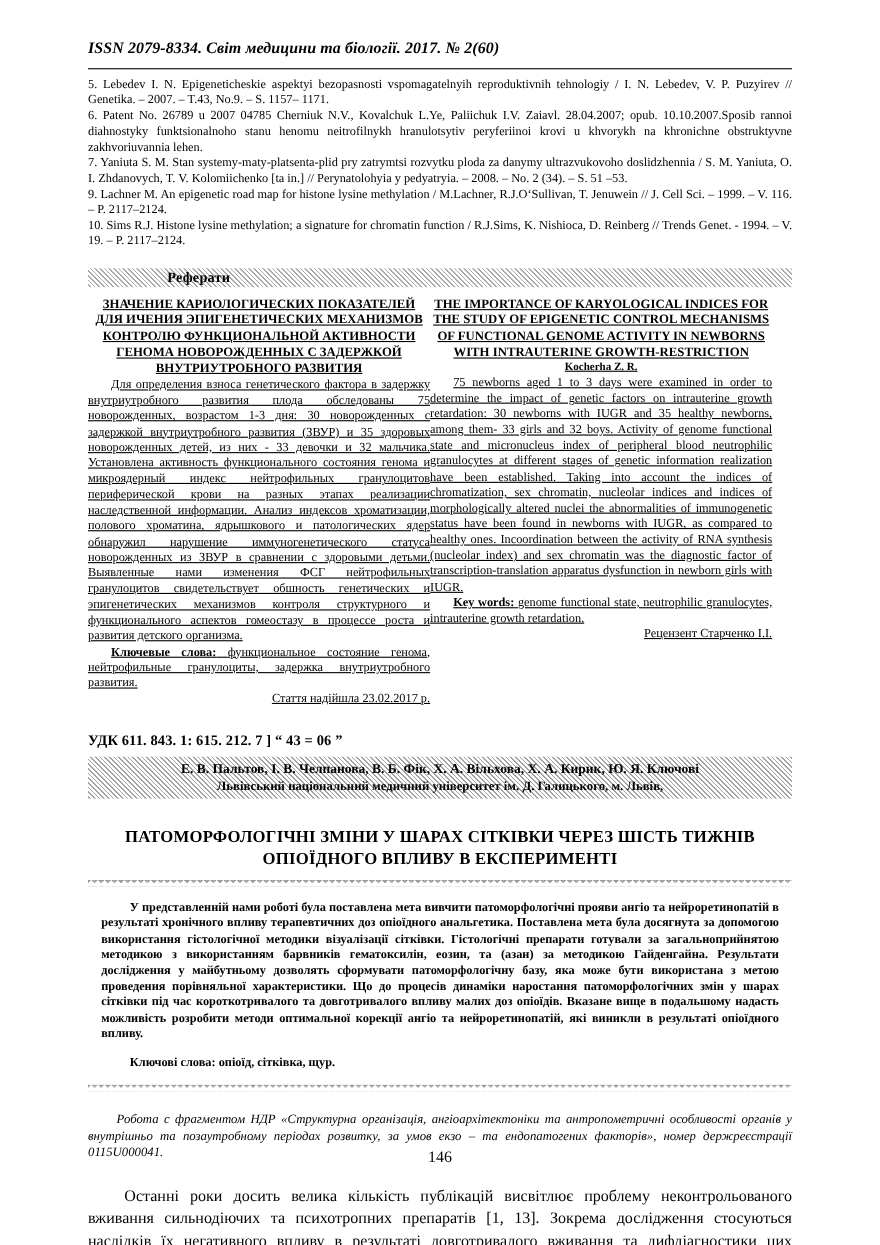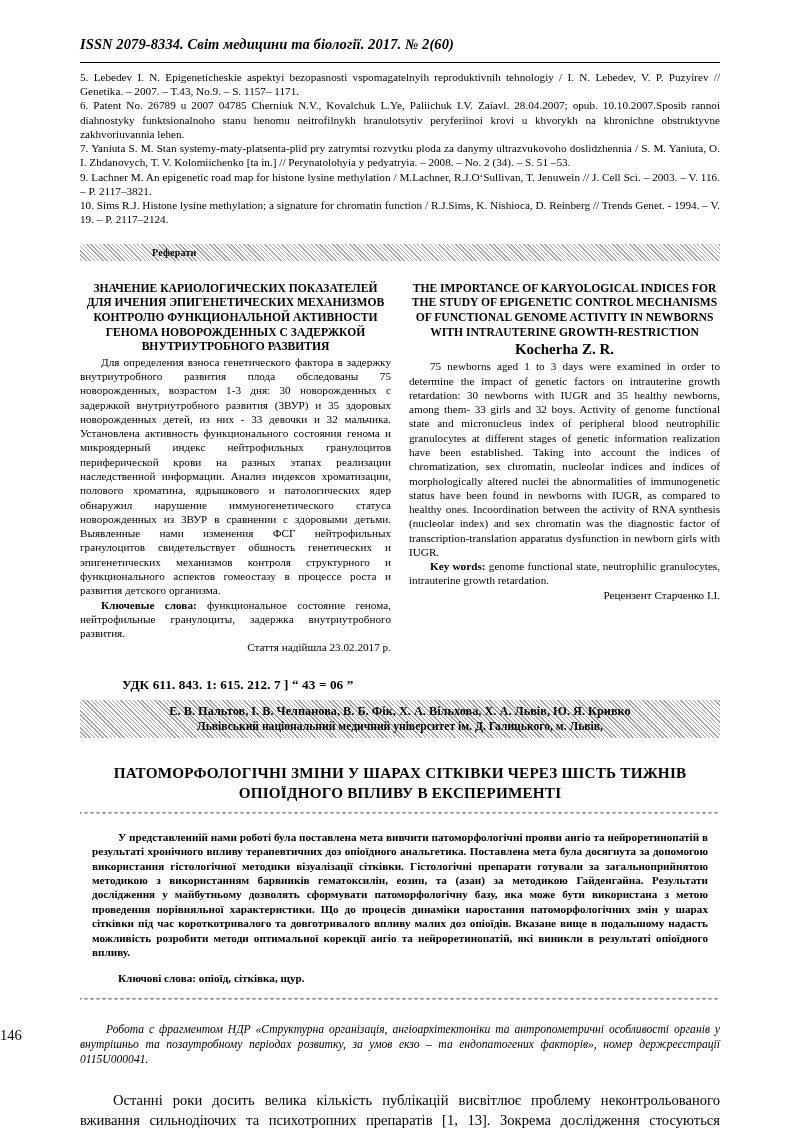--- a/index.html
+++ b/index.html
@@ -59,47 +59,47 @@
         45deg,
         #ffffff 0px, #ffffff 1px,
         #a8a8a8 1px, #a8a8a8 2px,
         #ffffff 2px, #ffffff 3px);
     display: flex;
     align-items: center;
     position: relative;
   }
   .hatch-bar .bar-label {
     font-weight: bold;
-    font-size: 10px;
+    font-size: 13px;
     margin-left: 72px;
     letter-spacing: 0.2px;
   }
 
   
   .abstracts {
     display: flex;
-    gap: 18px;
-    margin-top: 21px;
+    margin-top: 9px;
+    text-decoration: underline;
   }
   .abs-col {
     width: 311px;
     font-size: 11.2px;
     line-height: 1.275;
   }
   .abs-title {
     text-align: center;
     font-weight: bold;
     font-size: 11.6px;
     line-height: 1.26;
     margin: 0;
   }
   .abs-author {
     text-align: center;
     font-weight: bold;
-    font-size: 15px;
+    font-size: 10px;
     margin: 0 0 0 0;
   }
   .abs-body {
     text-align: justify;
     margin: 0;
     text-indent: 21px;
   }
   .abs-keywords {
     text-align: justify;
     margin: 0;
@@ -110,21 +110,20 @@
     text-align: right;
     margin: 0;
   }
 
   
   .udc {
     margin-top: 22px;
     font-weight: bold;
     font-size: 13.2px;
     letter-spacing: 0.1px;
-    margin-left: 42px;
   }
 
   
   .authors-block {
     margin-top: 7px;
     padding: 3px 0 4px 0;
     background-color: #ebebeb;
     background-image: repeating-linear-gradient(
         45deg,
         #ffffff 0px, #ffffff 1px,
@@ -198,37 +197,38 @@
     line-height: 1.42;
     text-align: justify;
     text-indent: 33px;
   }
 
   
   .page-number {
     position: absolute;
     left: 0;
     right: 0;
-    bottom: 32px;
+    bottom: 15px;
+    text-align: center;
     font-size: 14.5px;
   }
 </style>
 </head>
 <body>
 
 <div class="page">
 
   <div class="running-head">ISSN 2079-8334. Світ медицини та біології. 2017. № 2(60)</div>
   <hr class="rule">
 
   <div class="references">
     <p>5. Lebedev I. N. Epigeneticheskie aspektyi bezopasnosti vspomagatelnyih reproduktivnih tehnologiy / I. N. Lebedev, V. P. Puzyirev // Genetika. – 2007. – T.43, No.9. – S. 1157– 1171.</p>
     <p>6. Patent No. 26789 u 2007 04785 Cherniuk N.V., Kovalchuk L.Ye, Paliichuk I.V. Zaiavl. 28.04.2007; opub. 10.10.2007.Sposib rannoi diahnostyky funktsionalnoho stanu henomu neitrofilnykh hranulotsytiv peryferiinoi krovi u khvorykh na khronichne obstruktyvne zakhvoriuvannia lehen.</p>
     <p>7. Yaniuta S. M. Stan systemy-maty-platsenta-plid pry zatrymtsi rozvytku ploda za danymy ultrazvukovoho doslidzhennia / S. M. Yaniuta, O. I. Zhdanovych, T. V. Kolomiichenko [ta in.] // Perynatolohyia y pedyatryia. – 2008. – No. 2 (34). – S. 51 –53.</p>
-    <p>9. Lachner M. An epigenetic road map for  histone lysine methylation / M.Lachner, R.J.O‘Sullivan, T. Jenuwein // J. Cell Sci. – 2003. – V. 116. – P. 2117–3821.</p>
+    <p>9. Lachner M. An epigenetic road map for  histone lysine methylation / M.Lachner, R.J.O‘Sullivan, T. Jenuwein // J. Cell Sci. – 1999. – V. 116. – P. 2117–2124.</p>
     <p>10. Sims R.J. Histone lysine methylation; a signature for chromatin function / R.J.Sims, K. Nishioca, D. Reinberg // Trends Genet. - 1994. – V. 19. – P. 2117–2124.</p>
   </div>
 
   <div class="hatch-bar">
     <span class="bar-label">Реферати</span>
   </div>
 
   <div class="abstracts">
 
     <div class="abs-col">
@@ -250,21 +250,21 @@
         <span>genome functional state, neutrophilic granulocytes, intrauterine growth retardation.</span>
       </p>
       <p class="abs-right-note">Рецензент Старченко І.І.</p>
     </div>
 
   </div>
 
   <div class="udc">УДК 611. 843. 1: 615. 212. 7 ] “ 43 = 06 ”</div>
 
   <div class="authors-block">
-    <p class="authors-line">Е. В. Пальтов, І. В. Челпанова, В. Б. Фік, Х. А. Вільхова, Х. А. Львів, Ю. Я. Кривко</p>
+    <p class="authors-line">Е. В. Пальтов, І. В. Челпанова, В. Б. Фік, Х. А. Вільхова, Х. А. Кирик, Ю. Я. Ключові</p>
     <p class="affil-line">Львівський національний медичний університет ім. Д. Галицького, м. Львів,</p>
   </div>
 
   <h1 class="article-title">ПАТОМОРФОЛОГІЧНІ ЗМІНИ У ШАРАХ СІТКІВКИ ЧЕРЕЗ ШІСТЬ ТИЖНІВ ОПІОЇДНОГО ВПЛИВУ В ЕКСПЕРИМЕНТІ</h1>
 
   <div class="zigzag"></div>
 
   <div class="ua-summary">
     <p>У представленній нами роботі була поставлена мета вивчити патоморфологічні прояви ангіо та нейроретинопатій в результаті хронічного впливу терапевтичних доз опіоїдного анальгетика. Поставлена мета була досягнута за допомогою використання гістологічної методики візуалізації сітківки. Гістологічні препарати готували за загальноприйнятою методикою з використанням барвників гематоксилін, еозин, та (азан) за методикою Гайденгайна. Результати дослідження у майбутньому дозволять сформувати патоморфологічну базу, яка може бути використана з метою проведення порівняльної характеристики. Що до процесів динаміки наростання патоморфологічних змін у шарах сітківки під час короткотривалого та довготривалого впливу малих доз опіоїдів. Вказане вище в подальшому надасть можливість розробити методи оптимальної корекції ангіо та нейроретинопатій, які виникли в результаті опіоїдного впливу.</p>
     <p>

